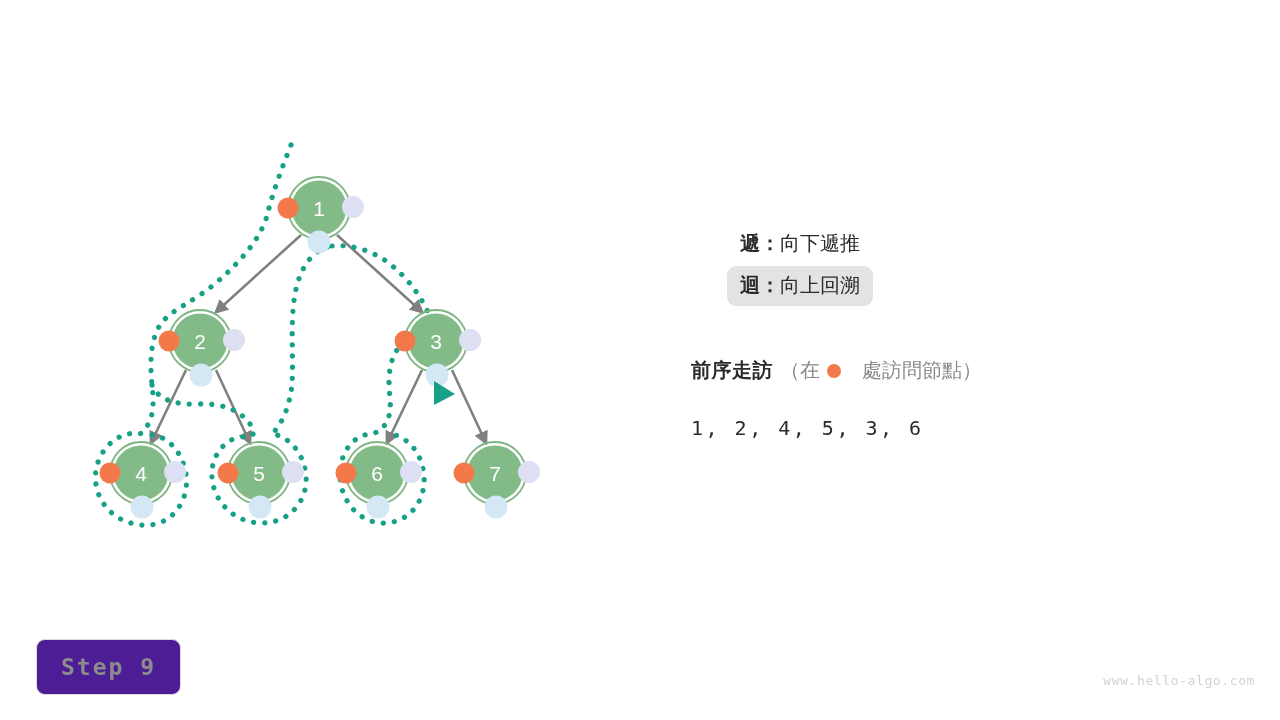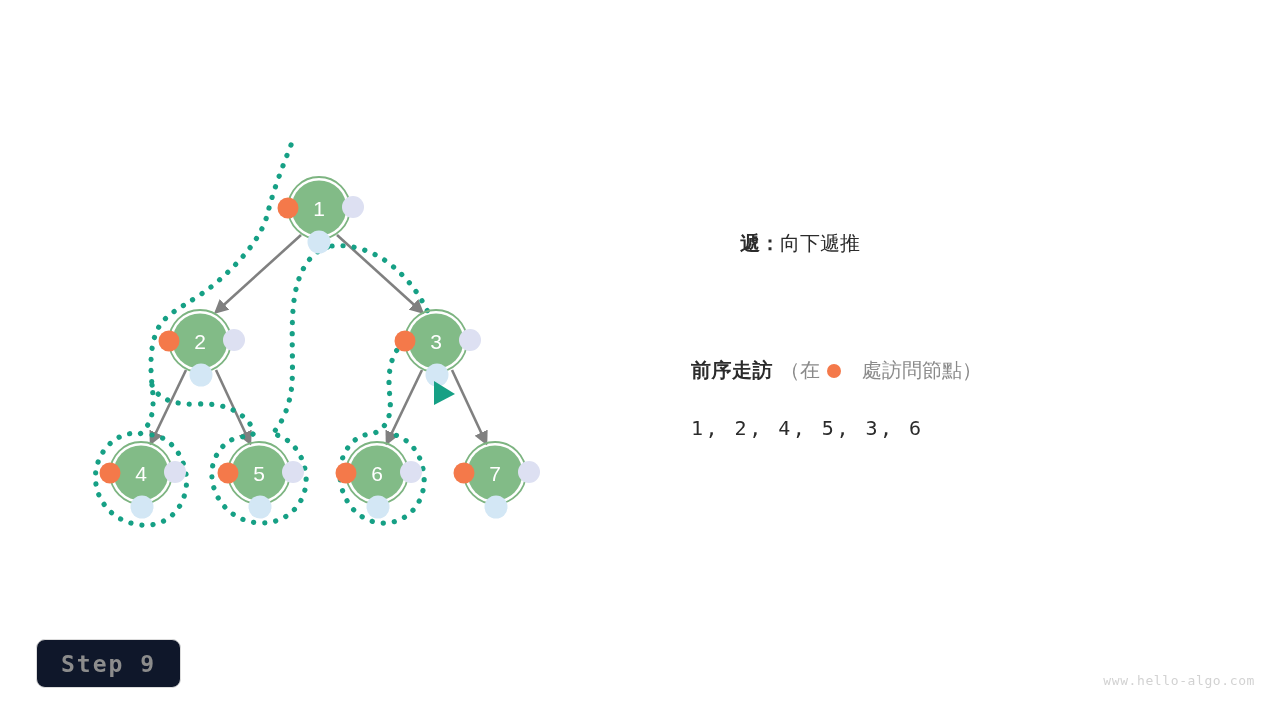--- a/index.html
+++ b/index.html
@@ -92,24 +92,24 @@
     letter-spacing: 2.5px;
     color: #2b2b2b;
   }
 
   
   #step-badge {
     position: absolute;
     left: 36px;
     top: 639px;
     width: 145px;
-    height: 49px;
+    height: 56px;
     border: 1px solid #dcdcdc;
     border-radius: 9px;
-    background: #0f172a;
+    background: #4c1d95;
     display: flex;
     align-items: center;
     justify-content: center;
     box-sizing: border-box;
   }
   #step-badge .step-text {
     font-family: "DejaVu Sans Mono", "Liberation Mono", monospace;
     font-size: 23px;
     font-weight: bold;
     letter-spacing: 2px;
@@ -260,20 +260,25 @@
     <polygon points="434,381 455,394 434,405" fill="#16a085"></polygon>
   </svg>
 </div>
 
 <div id="legend-panel">
   <div>
     <div class="legend-row">
       <span class="legend-key">遞：</span><span class="legend-val">向下遞推</span>
     </div>
   </div>
+  <div>
+    <div class="legend-row is-active">
+      <span class="legend-key">迴：</span><span class="legend-val">向上回溯</span>
+    </div>
+  </div>
 </div>
 
 <div id="traversal-block">
   <div class="traversal-title-line">
     <span class="traversal-title">前序走訪</span>
     <span class="traversal-paren">（在</span>
     <span class="legend-dot"></span>
     <span class="traversal-paren" style="margin-left:14px">處訪問節點）</span>
   </div>
   <div class="traversal-seq">1, 2, 4, 5, 3, 6</div>

